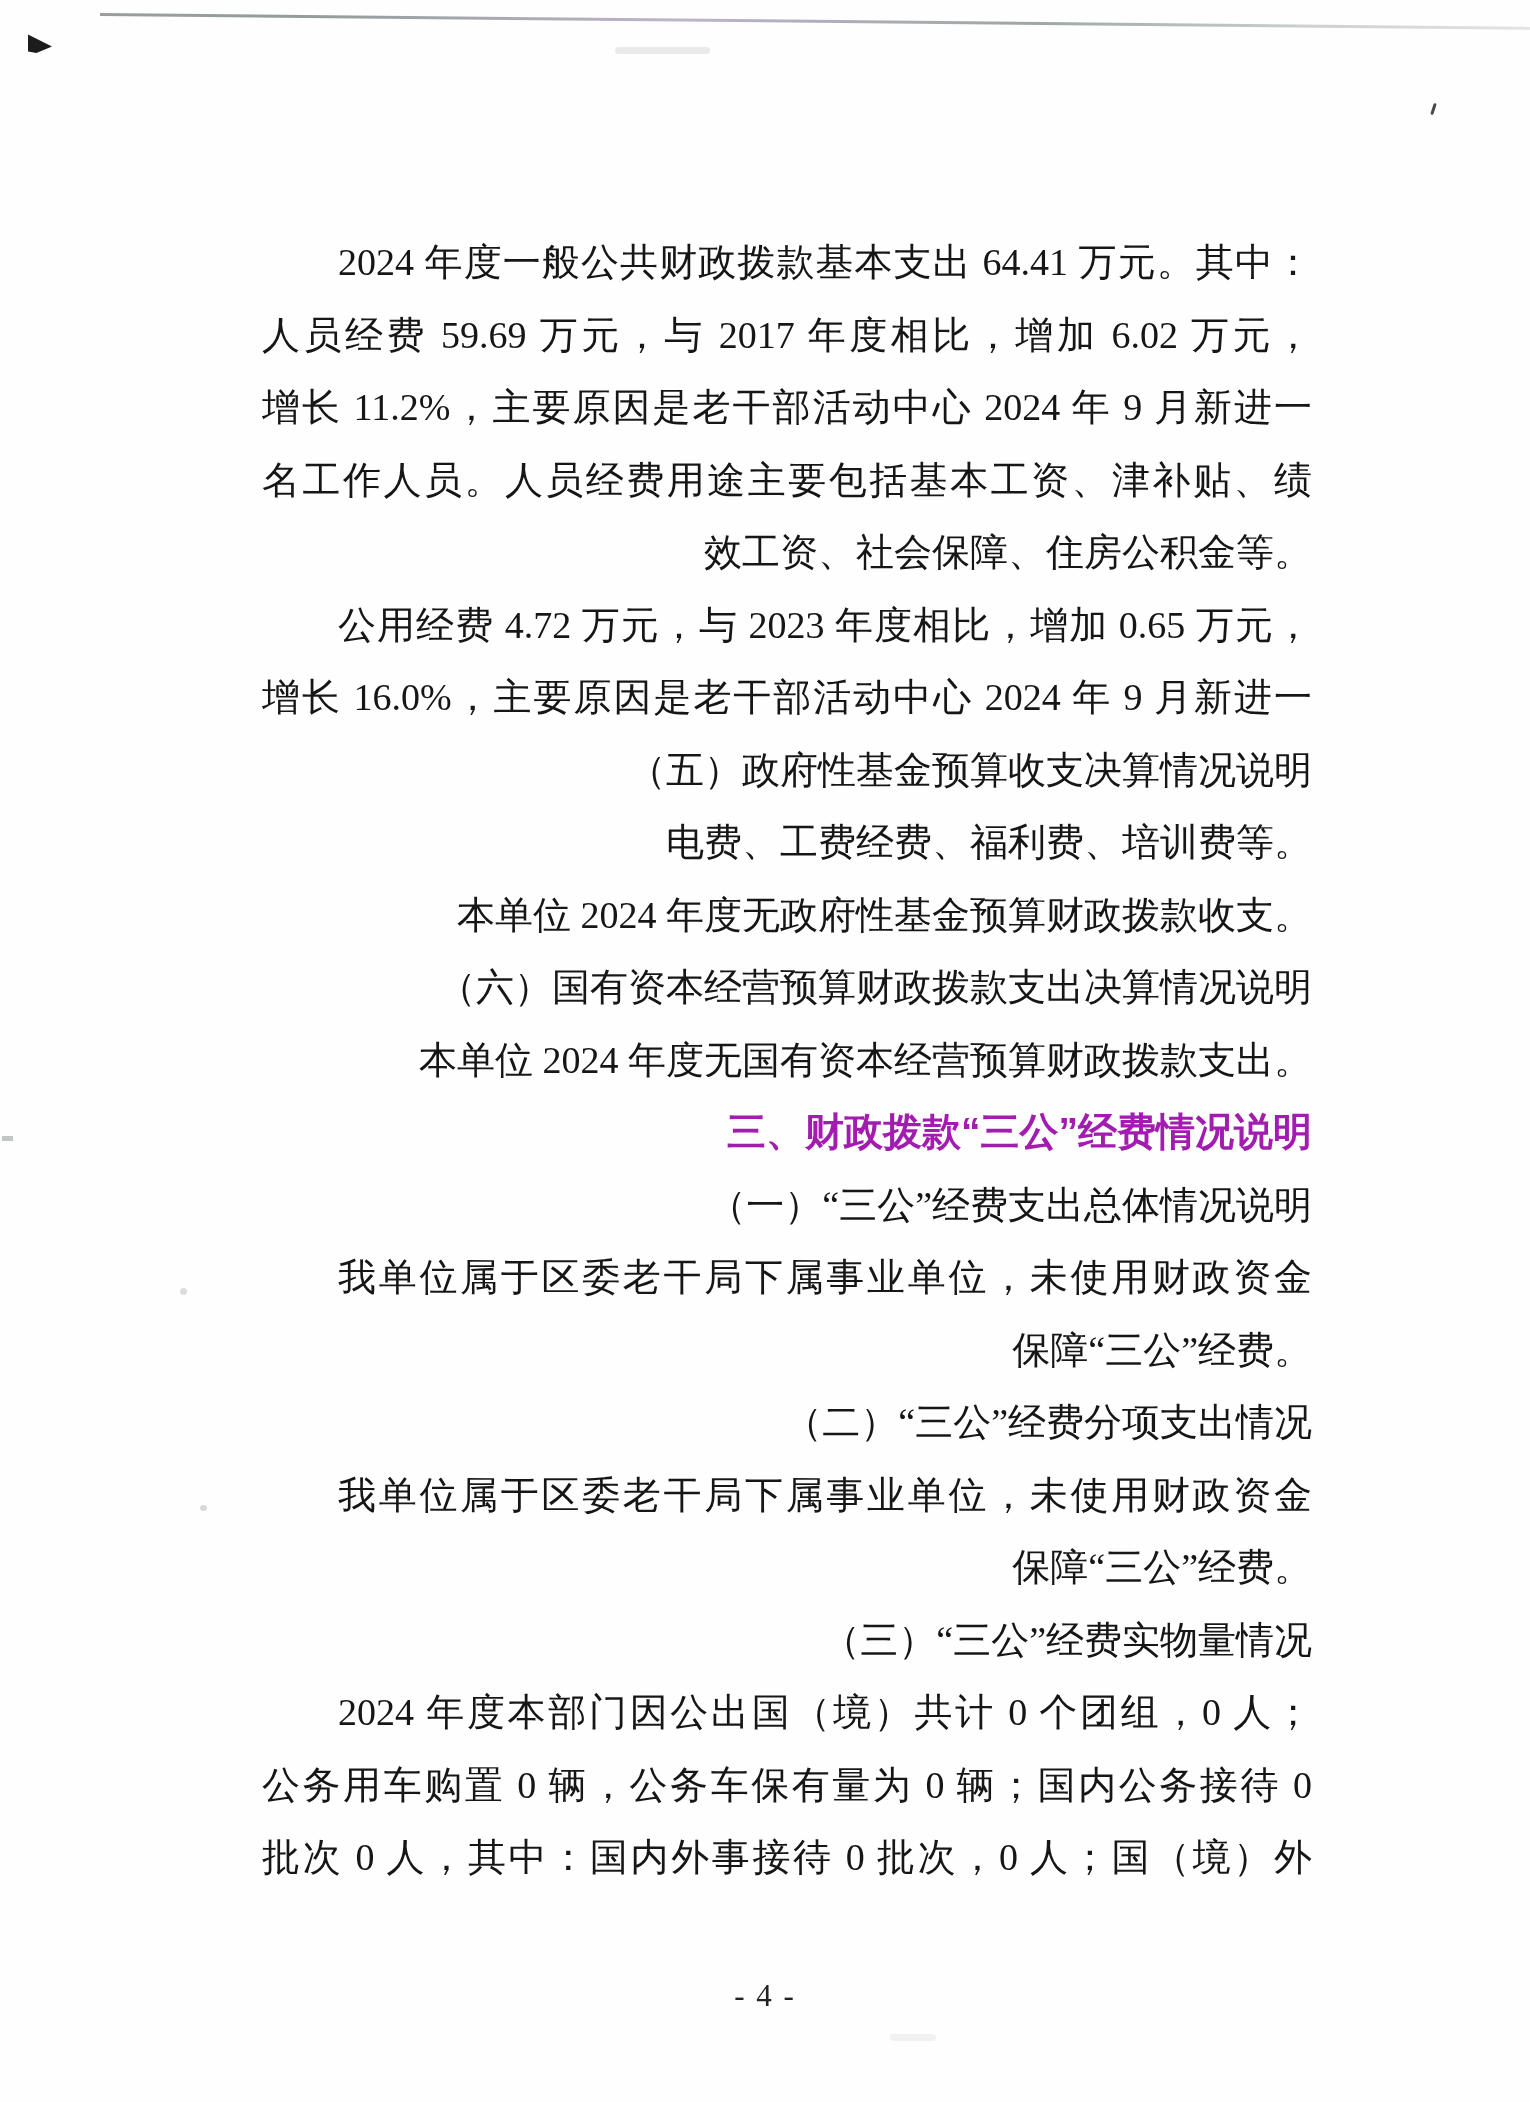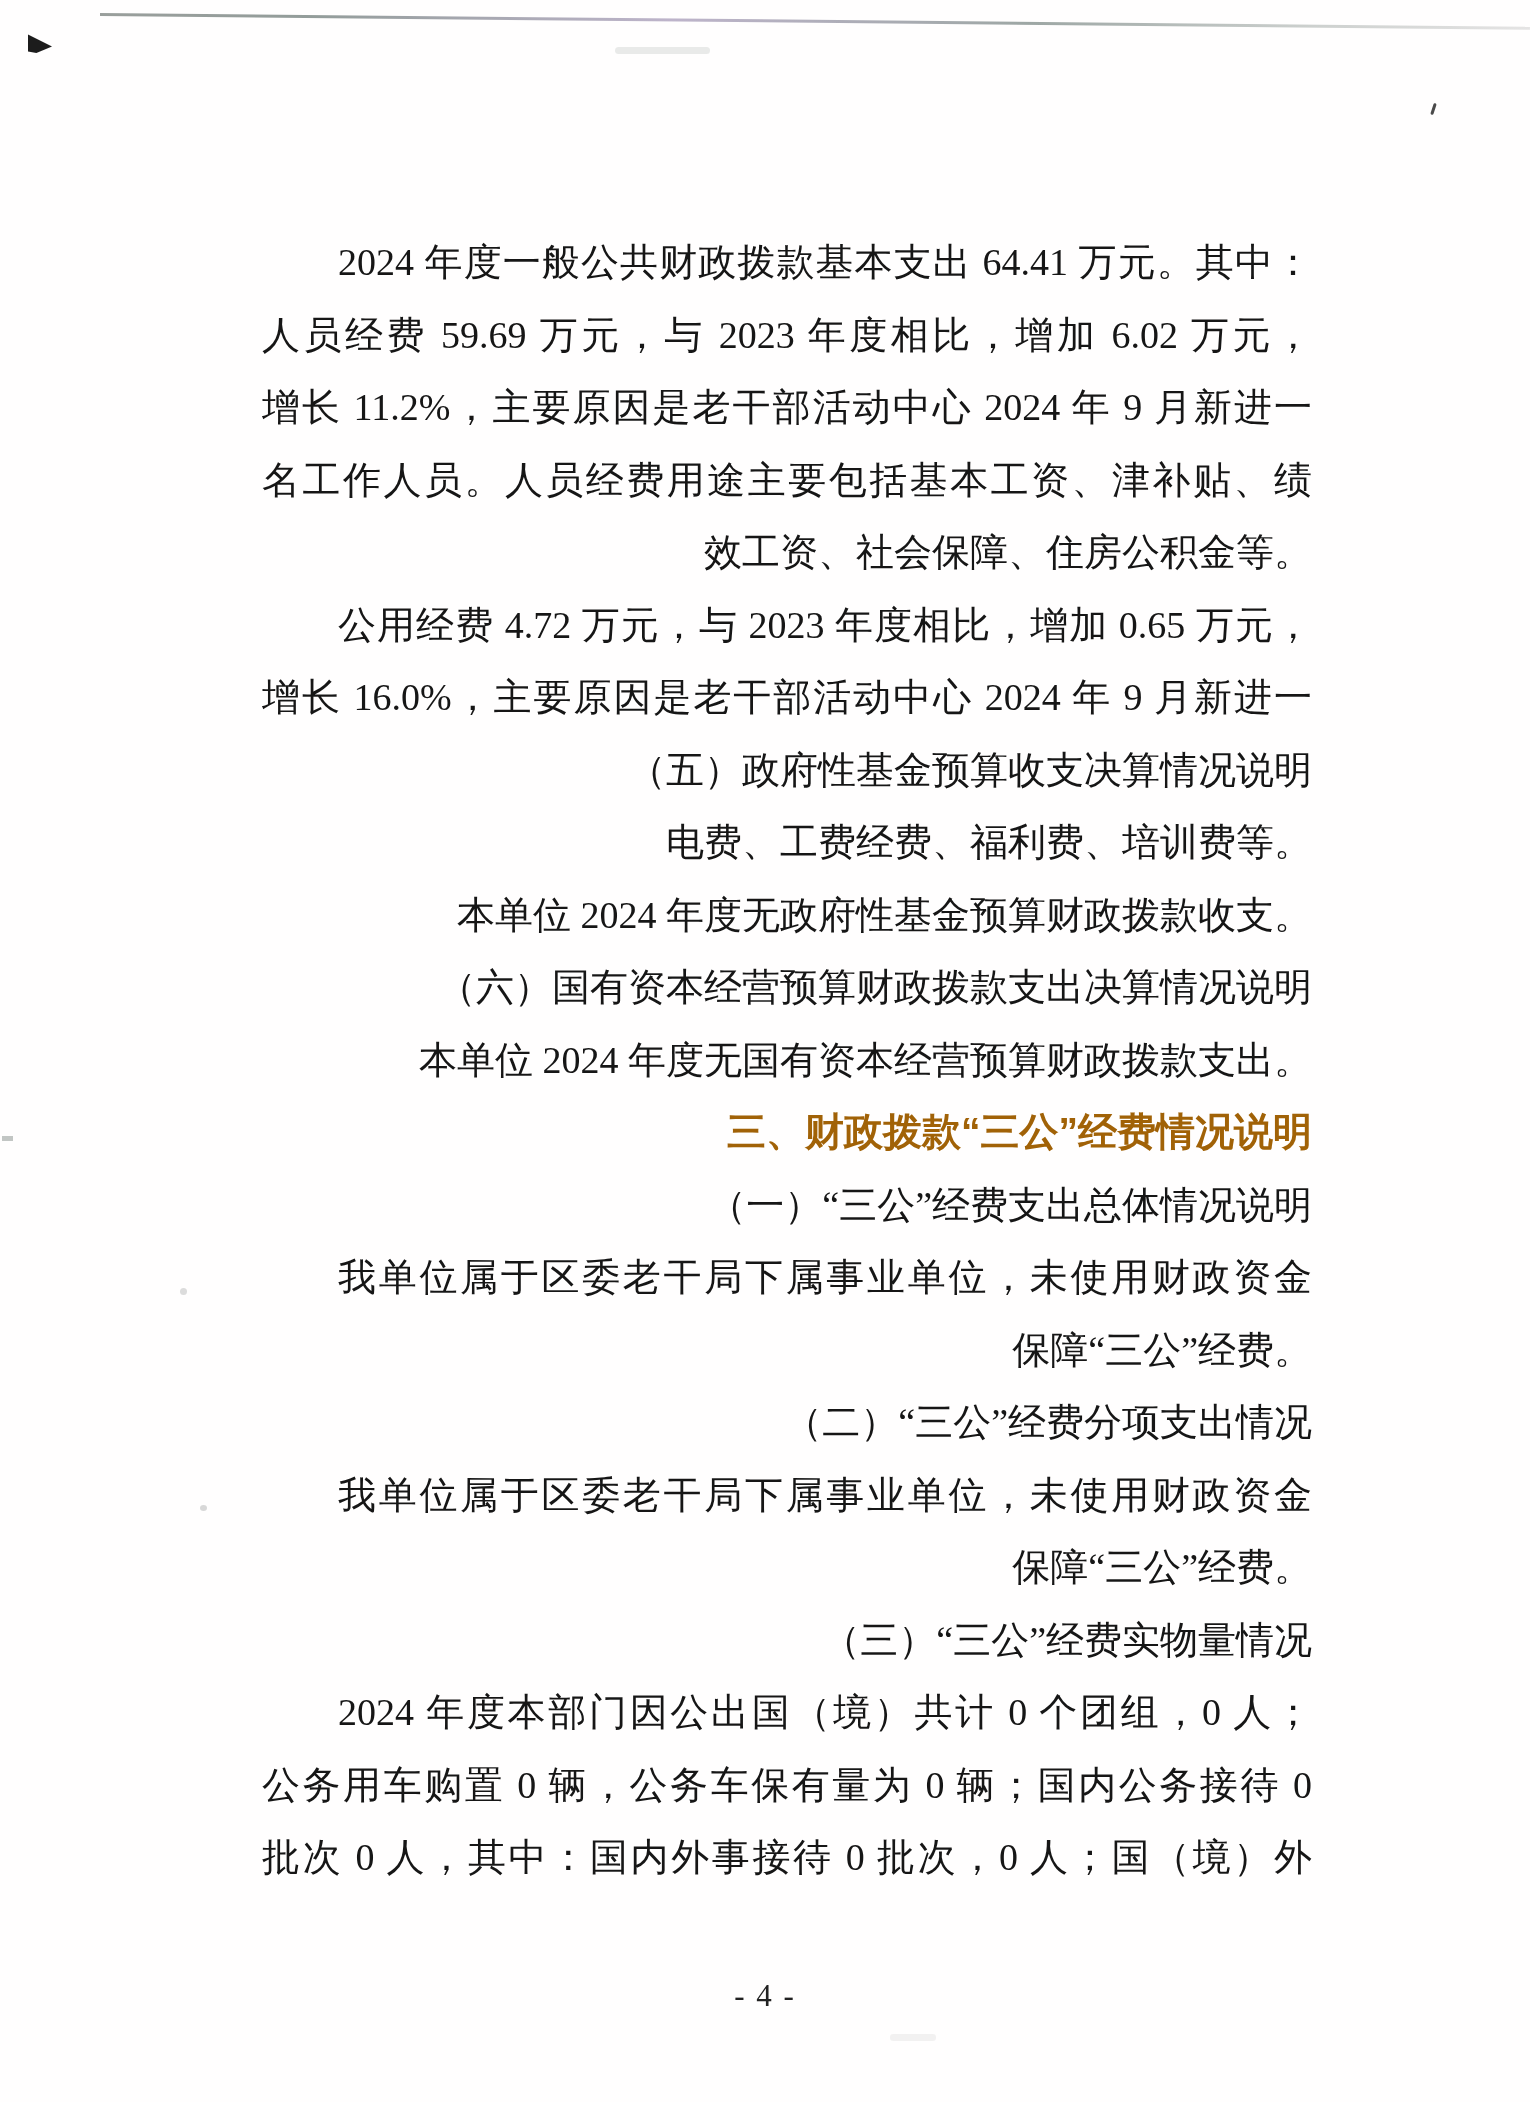--- a/index.html
+++ b/index.html
@@ -51,21 +51,21 @@
     color: #161616;
     overflow: hidden;
     text-align: right;
   }
   .line.indent { text-indent: 76px; }
   .line.fill { text-align: justify; text-align-last: justify; }
   .line.bold {
     font-weight: 700;
     font-family: "Liberation Sans", "DejaVu Sans", sans-serif;
     font-size: 39px;
-    color: #a16207;
+    color: #a21caf;
   }
   .footer {
     position: absolute;
     top: 1978px; left: 0; width: 100%;
     text-align: center;
     font-size: 31px;
     letter-spacing: 2px;
     color: #222222;
     font-family: "Liberation Serif", "DejaVu Serif", serif;
   }
@@ -78,21 +78,21 @@
   <div class="artifact corner-mark"></div>
   <div class="artifact smudge-a"></div>
   <div class="artifact speck-a"></div>
   <div class="artifact speck-b"></div>
   <div class="artifact speck-c"></div>
   <div class="artifact speck-d"></div>
   <div class="artifact smudge-b"></div>
 
   <div class="content">
       <div class="line indent fill">2024 年度一般公共财政拨款基本支出 64.41 万元。其中：</div>
-      <div class="line fill">人员经费 59.69 万元，与 2023 年度相比，增加 6.02 万元，</div>
+      <div class="line fill">人员经费 59.69 万元，与 2017 年度相比，增加 6.02 万元，</div>
       <div class="line fill">增长 11.2%，主要原因是老干部活动中心 2024 年 9 月新进一</div>
       <div class="line fill">名工作人员。人员经费用途主要包括基本工资、津补贴、绩</div>
       <div class="line">效工资、社会保障、住房公积金等。</div>
       <div class="line indent fill">公用经费 4.72 万元，与 2023 年度相比，增加 0.65 万元，</div>
       <div class="line fill">增长 16.0%，主要原因是老干部活动中心 2024 年 9 月新进一</div>
       <div class="line indent">（五）政府性基金预算收支决算情况说明</div>
       <div class="line">电费、工费经费、福利费、培训费等。</div>
       <div class="line indent">本单位 2024 年度无政府性基金预算财政拨款收支。</div>
       <div class="line indent">（六）国有资本经营预算财政拨款支出决算情况说明</div>
       <div class="line indent">本单位 2024 年度无国有资本经营预算财政拨款支出。</div>

